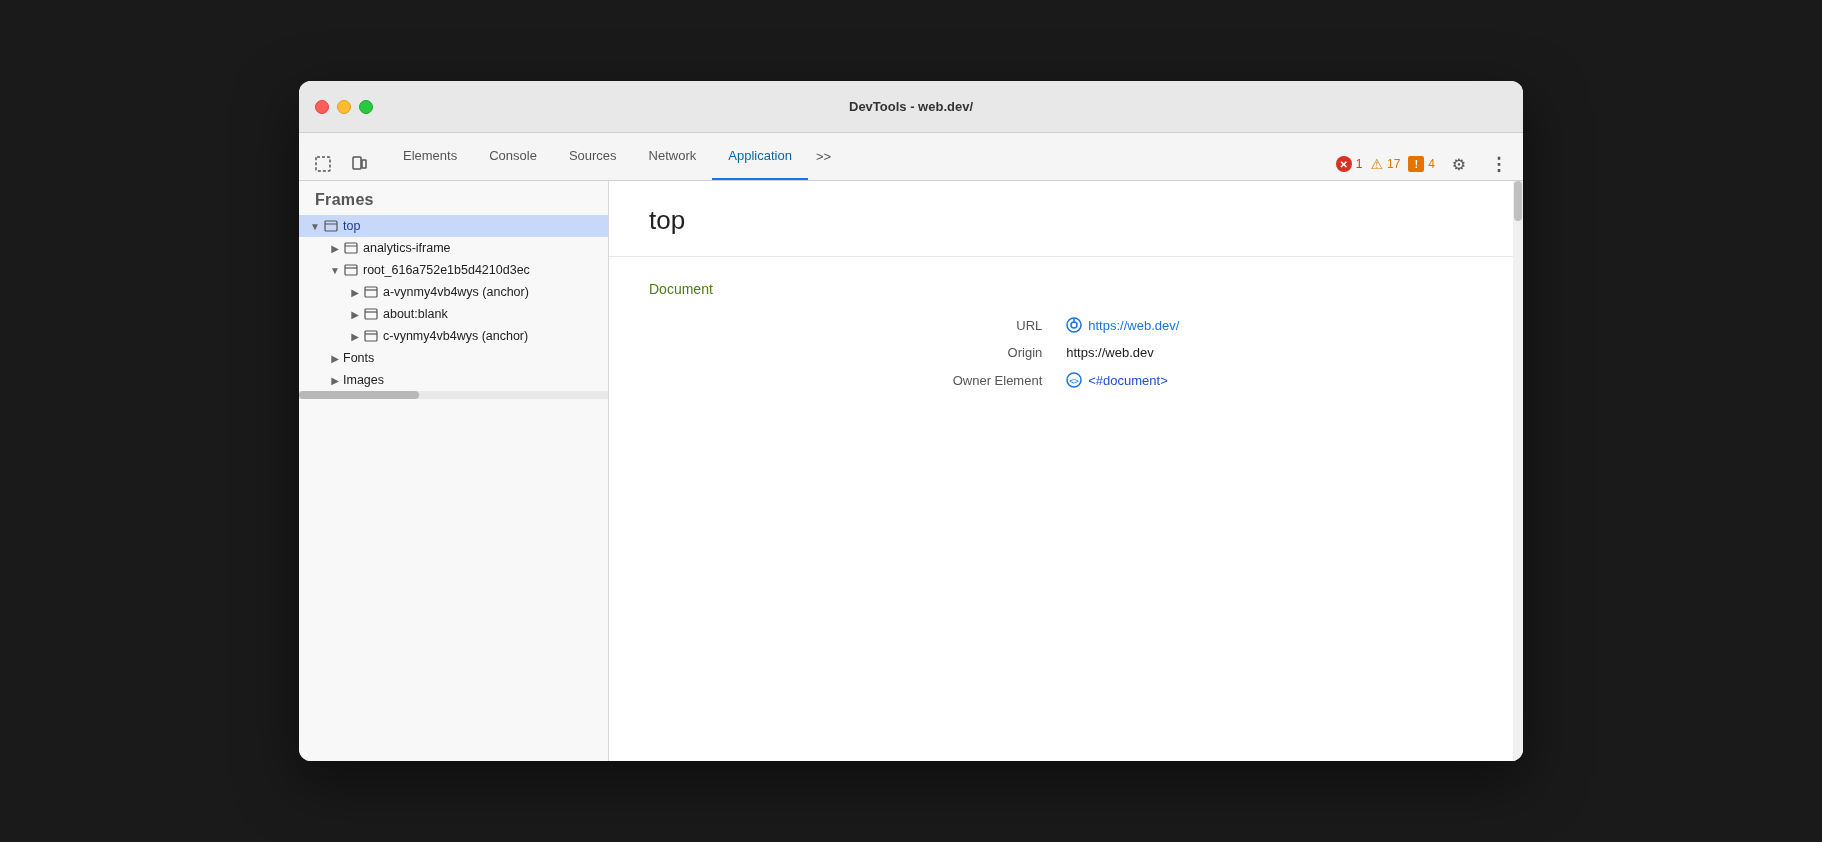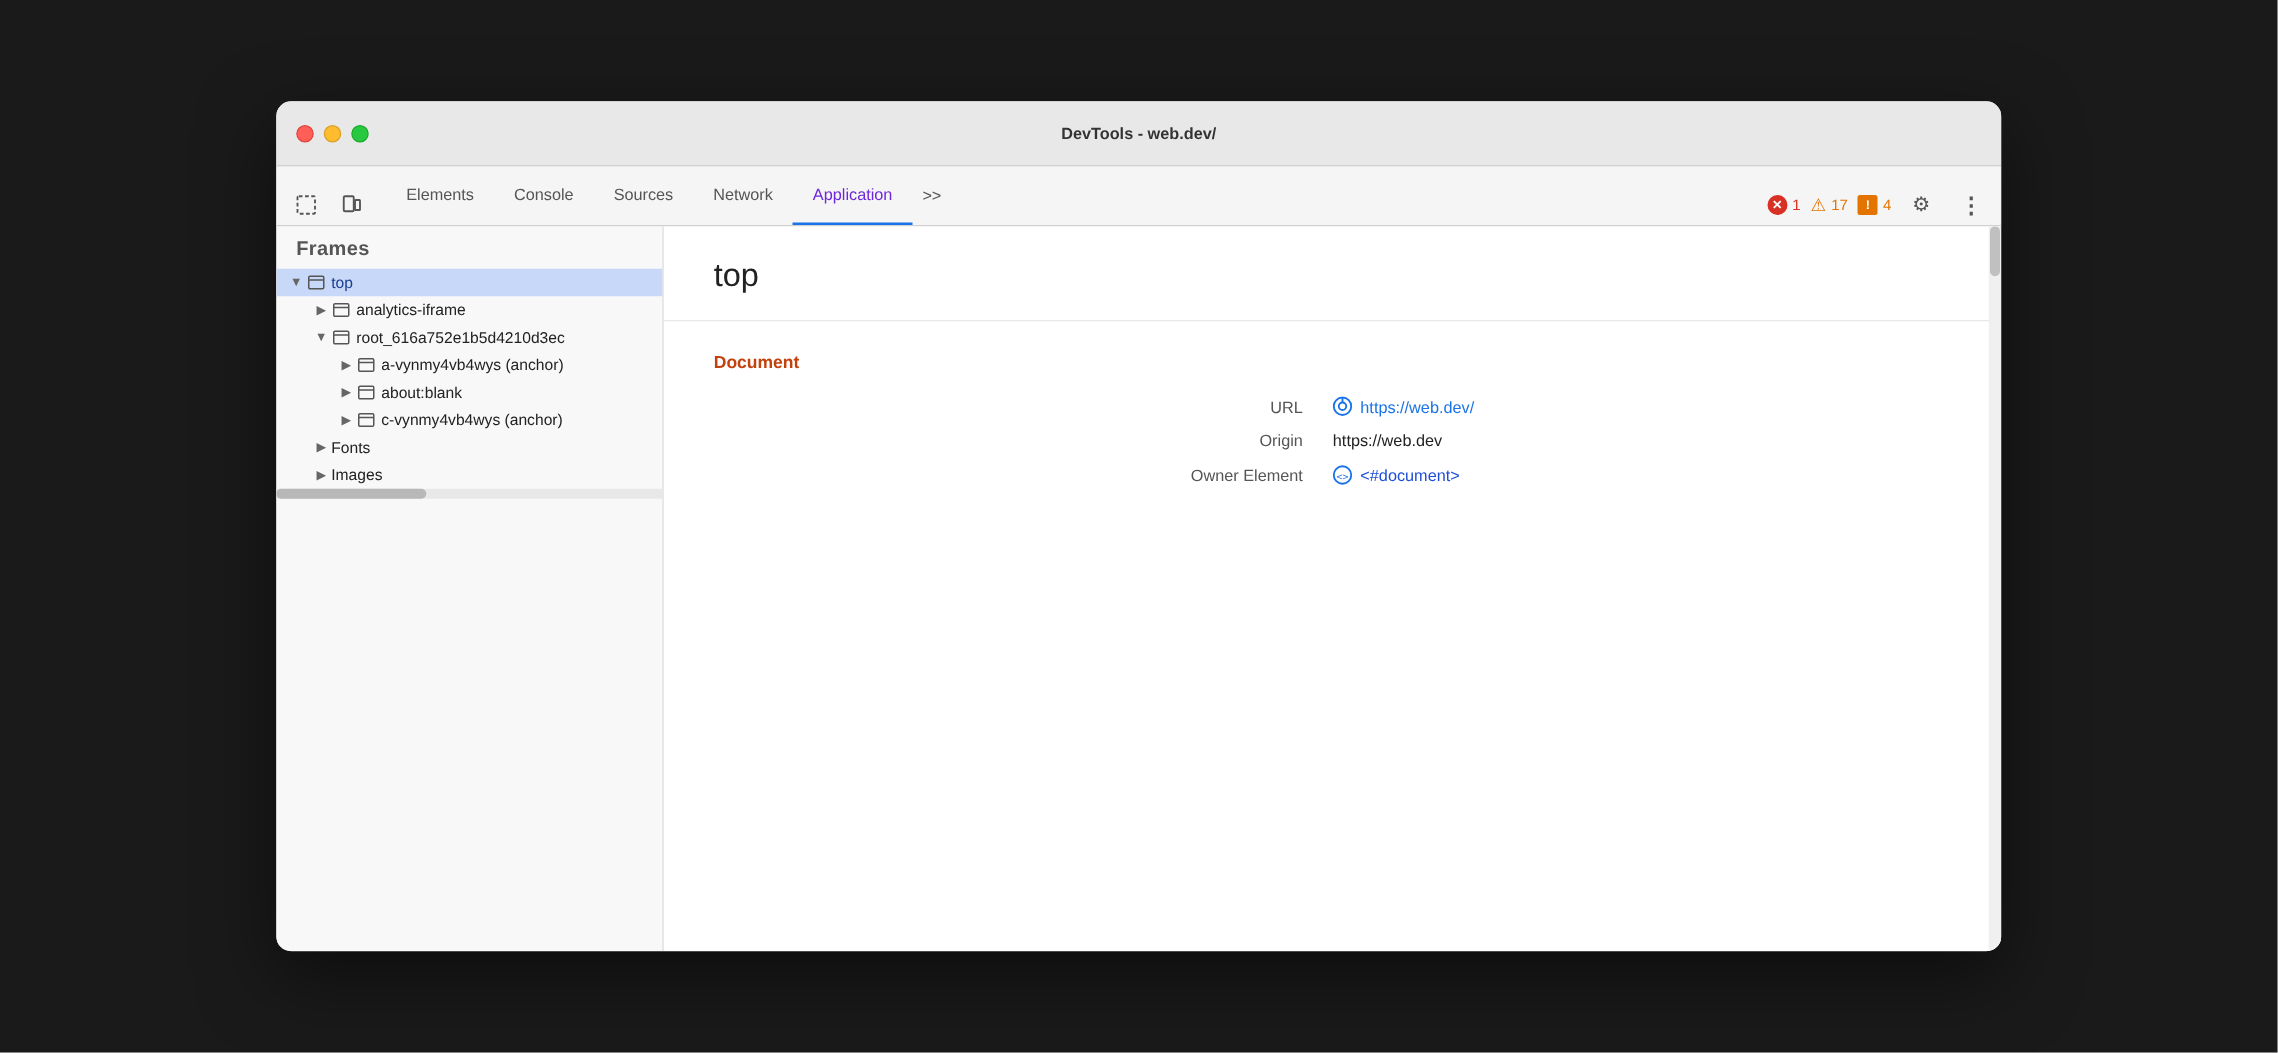--- a/index.html
+++ b/index.html
@@ -6,21 +6,21 @@
     body {
       background: #1a1a1a;
       display: flex;
       justify-content: center;
       align-items: center;
       min-height: 100vh;
       font-family: -apple-system, BlinkMacSystemFont, 'Segoe UI', sans-serif;
     }
 
     .window {
-      width: 1380px;
+      width: 1224px;
       height: 680px;
       background: #f0f0f0;
       border-radius: 12px;
       box-shadow: 0 20px 60px rgba(0,0,0,0.5);
       overflow: hidden;
       display: flex;
       flex-direction: column;
     }
 
     
@@ -91,21 +91,21 @@
       height: 100%;
       display: flex;
       align-items: center;
       font-size: 13px;
       color: #555;
       cursor: pointer;
       border-bottom: 2px solid transparent;
       white-space: nowrap;
     }
     .toolbar-tab.active {
-      color: #6d28d9;
+      color: #0369a1;
       border-bottom: 2px solid #1a73e8;
     }
 
     .toolbar-right {
       margin-left: auto;
       display: flex;
       align-items: center;
       gap: 8px;
     }
     .error-badge {
@@ -200,22 +200,22 @@
       color: #222;
       padding: 24px 40px 20px;
       border-bottom: 1px solid #e8e8e8;
     }
 
     .content-section {
       padding: 24px 40px;
     }
     .content-section-title {
       font-size: 14px;
-      font-weight: 700;
-      color: #c2410c;
+      font-weight: 400;
+      color: #4d7c0f;
       margin-bottom: 20px;
     }
 
     .info-grid {
       display: grid;
       grid-template-columns: auto auto;
       gap: 12px 16px;
       align-items: center;
     }
     .info-label {

